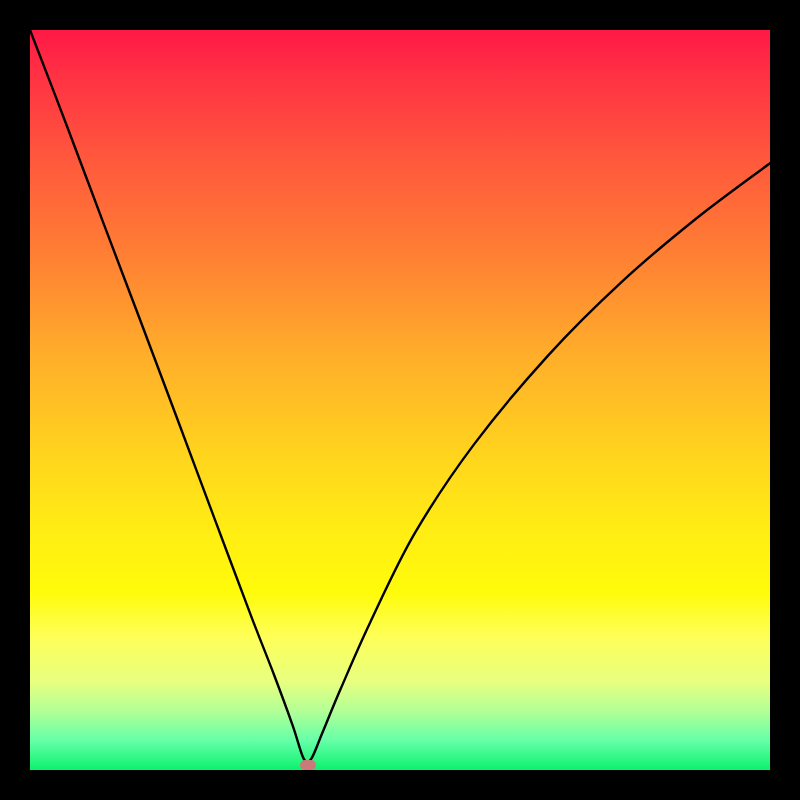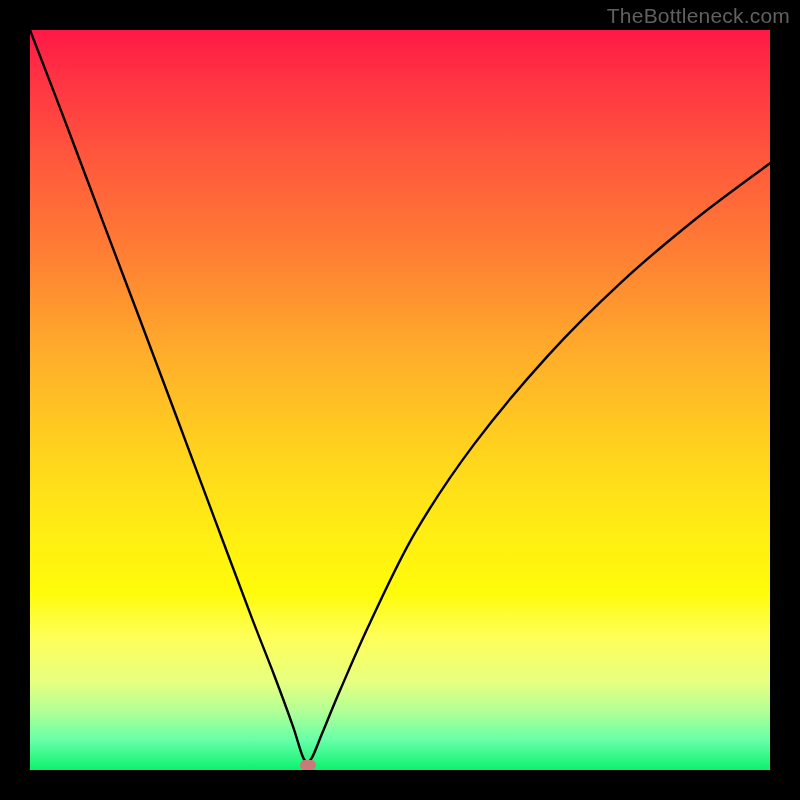--- a/index.html
+++ b/index.html
@@ -70,14 +70,13 @@
 
 <div class="chart-wrap">
   <div class="plot-bg"></div>
 
   <svg class="curve" viewBox="0 0 740 740" preserveAspectRatio="none">
     <path id="curve-path" d="M 0.00 0.00 C 6.17 16.03, 24.67 63.76, 37.00 96.20 C 49.33 128.64, 61.67 161.94, 74.00 194.62 C 86.33 227.30, 98.67 259.62, 111.00 292.30 C 123.33 324.98, 135.67 357.79, 148.00 390.72 C 160.33 423.65, 172.67 456.95, 185.00 489.88 C 197.33 522.81, 212.13 562.40, 222.00 588.30 C 231.87 614.20, 237.42 627.40, 244.20 645.28 C 250.98 663.16, 257.77 681.66, 262.70 695.60 C 267.63 709.54, 270.72 723.35, 273.80 728.90 C 276.88 734.45, 278.12 733.22, 281.20 728.90 C 284.28 724.58, 287.37 714.72, 292.30 703.00 C 297.23 691.28, 302.78 677.10, 310.80 658.60 C 318.82 640.10, 328.07 617.90, 340.40 592.00 C 352.73 566.10, 367.53 532.80, 384.80 503.20 C 402.07 473.60, 421.80 444.00, 444.00 414.40 C 466.20 384.80, 493.33 352.73, 518.00 325.60 C 542.67 298.47, 567.33 274.42, 592.00 251.60 C 616.67 228.78, 641.33 208.43, 666.00 188.70 C 690.67 168.97, 727.67 142.45, 740.00 133.20" stroke="#000000" stroke-width="2.4" fill="none" stroke-linejoin="round" stroke-linecap="round"></path>
   </svg>
 
   <div class="marker" id="min-marker" style="left: 307.5px; top: 764.82px;"></div>
 
-  <div class="watermark">TheBottleneck.com</div>
 </div>
 
 </body></html>

